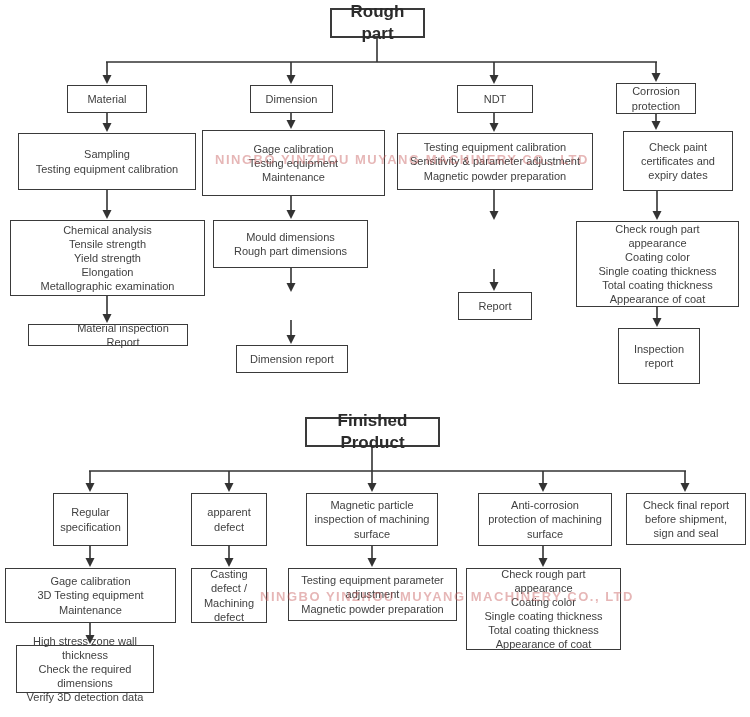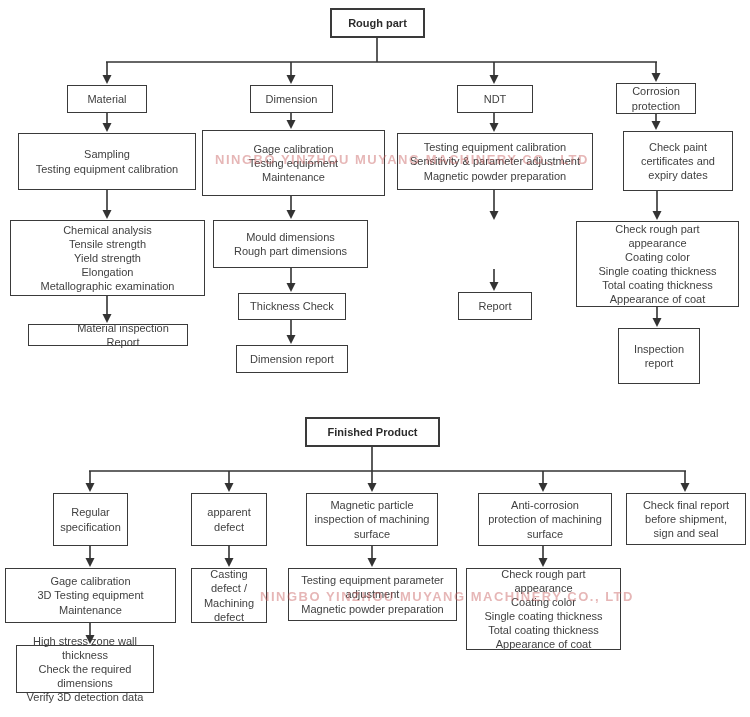--- a/index.html
+++ b/index.html
@@ -11,21 +11,21 @@
   #connectors { position:absolute; left:0; top:0; z-index:1; }
   .node {
     position:absolute; box-sizing:border-box; z-index:2;
     border:1.5px solid #3a3a3a; background:#ffffff;
     display:flex; align-items:center; justify-content:center;
     text-align:center; white-space:pre-line;
     font-size:11px; line-height:1.28; color:#3f3f3f;
     padding:1px 2px;
   }
   .node.title {
-    border-width:2px; font-weight:bold; font-size:11px; color:#2b2b2b;
+    border-width:2px; font-weight:bold; font-size:17px; color:#2b2b2b;
   }
   .watermark {
     position:absolute; z-index:3; pointer-events:none;
     font-weight:bold; font-size:13px; letter-spacing:1.5px;
     color:#c85f5f; opacity:0.45; white-space:nowrap;
   }
 </style>
 </head>
 <body>
 
@@ -115,21 +115,20 @@
 Metallographic examination</div>
     <div class="node" style="left: 213px; top: 220px; width: 155px; height: 48px;">Mould dimensions
 Rough part dimensions</div>
     <div class="node" style="left: 576px; top: 221px; width: 163px; height: 86px;">Check rough part
 appearance
 Coating color
 Single coating thickness
 Total coating thickness
 Appearance of coat</div>
     <div class="node" style="left: 28px; top: 324px; width: 160px; height: 22px; padding-left: 32px;">Material inspection Report</div>
-    <div class="node" style="left: 238px; top: 293px; width: 108px; height: 27px;">Thickness Check</div>
     <div class="node" style="left: 458px; top: 292px; width: 74px; height: 28px;">Report</div>
     <div class="node" style="left: 618px; top: 328px; width: 82px; height: 56px;">Inspection
 report</div>
     <div class="node" style="left: 236px; top: 345px; width: 112px; height: 28px;">Dimension report</div>
     <div class="node title" style="left: 305px; top: 417px; width: 135px; height: 30px;">Finished Product</div>
     <div class="node" style="left: 53px; top: 493px; width: 75px; height: 53px;">Regular
 specification</div>
     <div class="node" style="left: 191px; top: 493px; width: 76px; height: 53px;">apparent
 defect</div>
     <div class="node" style="left: 306px; top: 493px; width: 132px; height: 53px;">Magnetic particle

